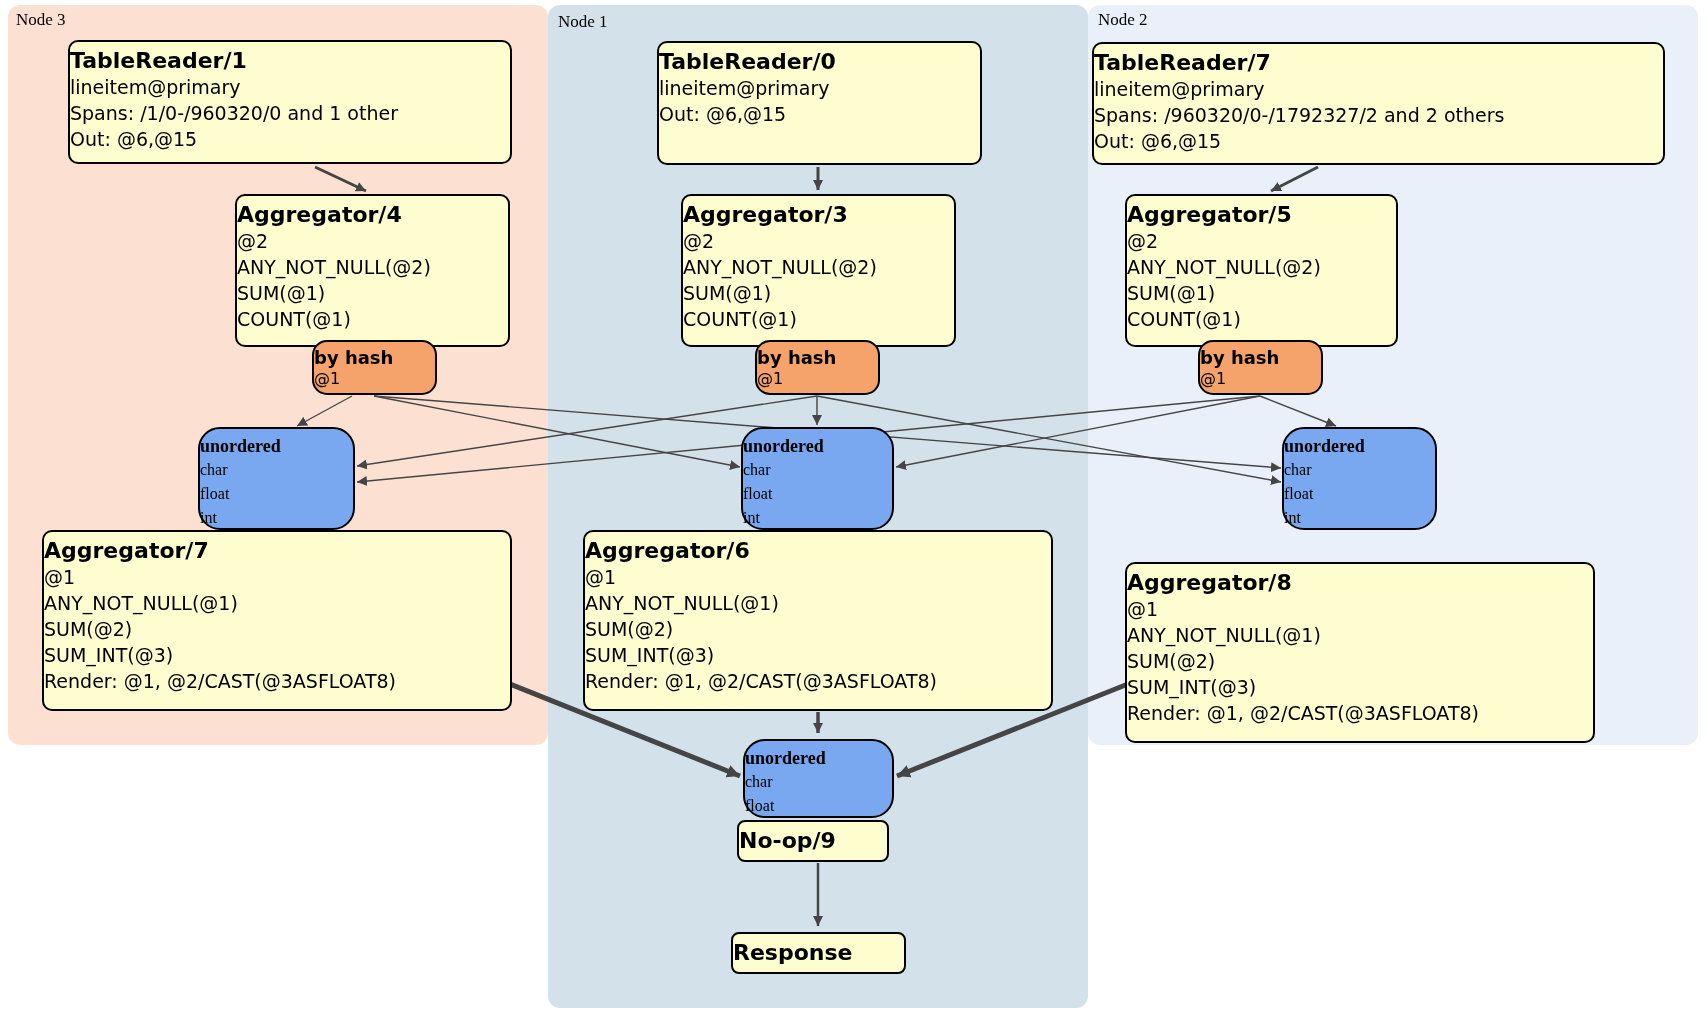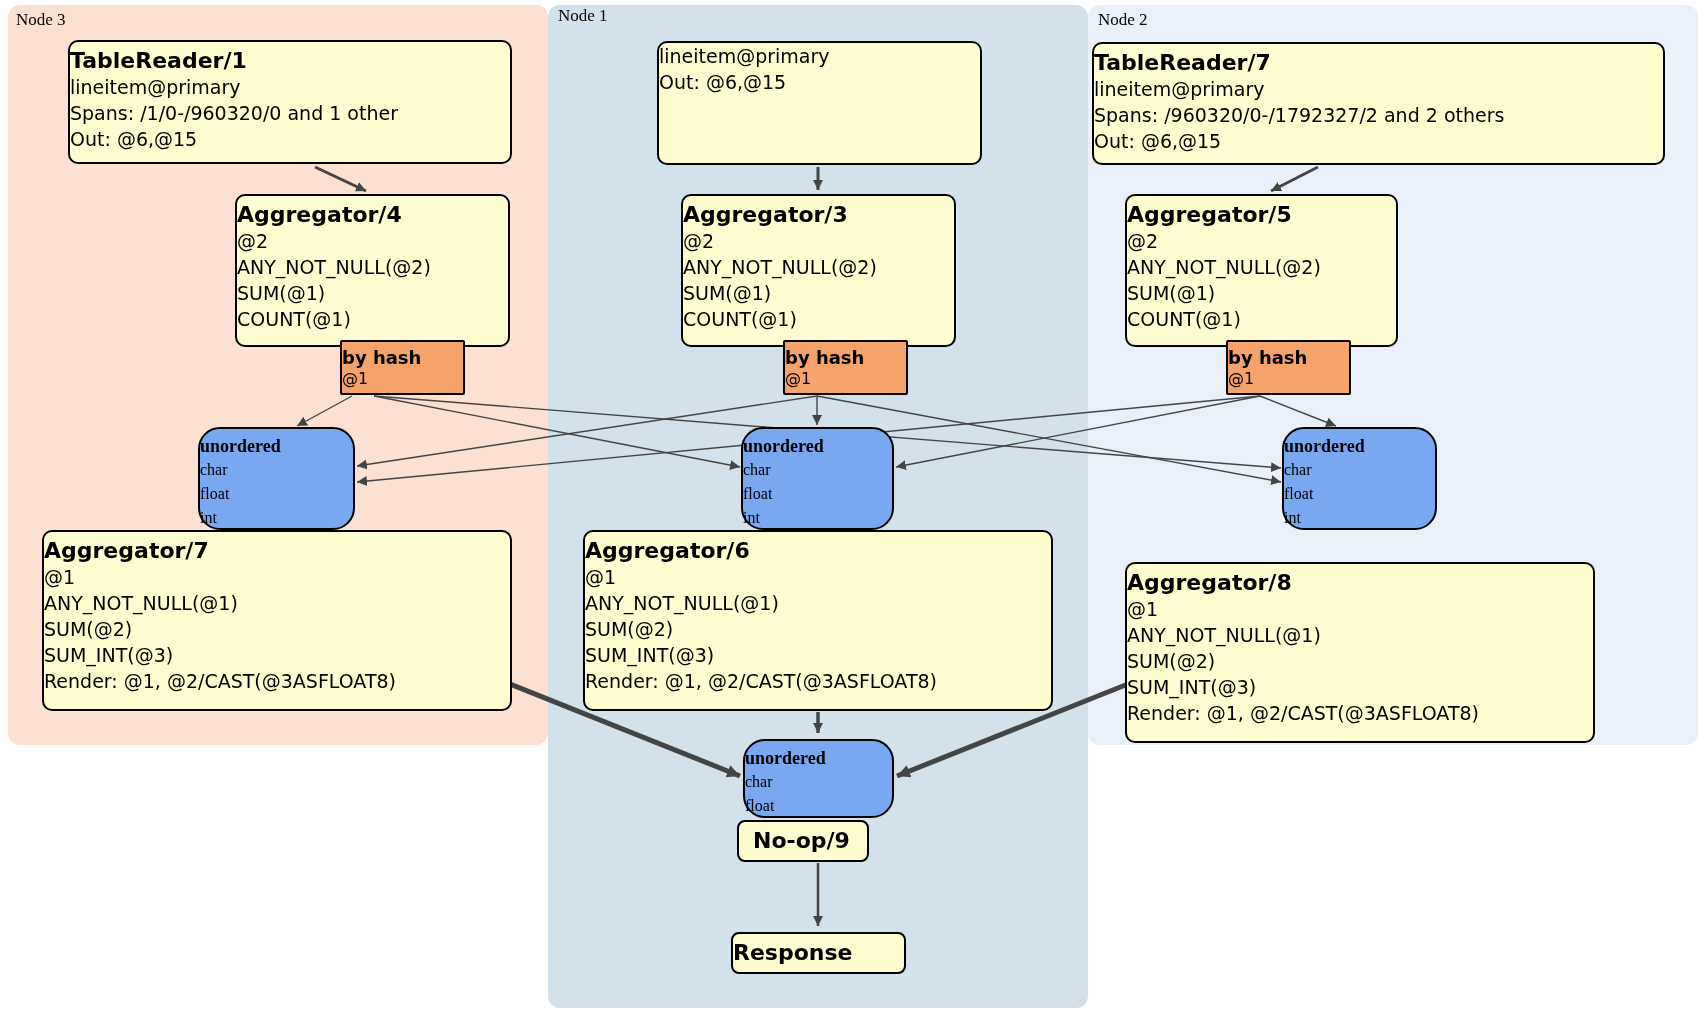--- a/index.html
+++ b/index.html
@@ -6,31 +6,31 @@
   .canvas{
     position:relative;width:1706px;height:1016px;background:#ffffff;
     font-family:"DejaVu Sans","Liberation Sans",sans-serif;color:#000;overflow:hidden;
   }
   .region{position:absolute;border-radius:12px;}
   .region-label{position:absolute;font-size:17px;color:#000;font-family:Liberation Serif, serif;}
   #region-node3{left:8px;top:5px;width:540px;height:740px;background:#fce1d3;}
   #region-node1{left:548px;top:5px;width:540px;height:1003px;background:#d3e1eb;}
   #region-node2{left:1088px;top:5px;width:610px;height:740px;background:#eaf0fa;}
   #label-node3{left:16px;top:10px;}
-  #label-node1{left:558px;top:6px;}
+  #label-node1{left:558px;top:12px;}
   #label-node2{left:1098px;top:10px;}
 
   svg.edges{position:absolute;left:0;top:0;z-index:1;}
 
   .box{position:absolute;z-index:2;box-sizing:border-box;text-align:left;
        border:2px solid #000;background:#fdfdd0;border-radius:10px;}
   .op-title{font-size:22px;font-weight:bold;line-height:26px;padding-top:6px;white-space:nowrap;}
   .op-line{font-size:19px;line-height:26px;white-space:nowrap;}
 
-  .router{background:#f5a36b;border-radius:2px;z-index:3;margin-left:28px;}
+  .router{background:#f5a36b;border-radius:15px;z-index:3;}
   .router .r-title{font-size:18px;font-weight:bold;line-height:23px;padding-top:4px;}
   .router .r-line{font-size:16px;line-height:20px;}
 
   .sync{background:#7aa8f0;border-radius:22px;font-family:Liberation Serif, serif;}
   .sync .s-title{font-size:18px;font-weight:bold;line-height:24px;padding-top:5px;}
   .sync .s-line{font-size:16px;line-height:24px;}
 
   .small-op{background:#fdfdd0;border-radius:8px;}
   .small-op .op-title{padding-top:0;line-height:38px;}
 
@@ -44,21 +44,21 @@
   #router3{left:312px;top:340px;width:125px;height:55px;}
   #router1{left:755px;top:340px;width:125px;height:55px;}
   #router2{left:1198px;top:340px;width:125px;height:55px;}
   #sync3{left:198px;top:427px;width:157px;height:103px;}
   #sync1{left:741px;top:427px;width:153px;height:103px;}
   #sync2{left:1282px;top:427px;width:155px;height:103px;}
   #agg7{left:42px;top:530px;width:470px;height:181px;}
   #agg6{left:583px;top:530px;width:470px;height:181px;}
   #agg8{left:1125px;top:530px;width:470px;height:181px;margin-top:32px;}
   #syncFinal{left:743px;top:739px;width:151px;height:79px;}
-  #noop{left:737px;top:820px;width:132px;height:42px;padding-left:14px;}
+  #noop{left:737px;top:820px;width:152px;height:42px;}
   #response{left:731px;top:932px;width:175px;height:42px;}
 </style>
 </head>
 <body>
 
 <div class="canvas">
 
   <div class="region" id="region-node3"></div>
   <div class="region" id="region-node1"></div>
   <div class="region" id="region-node2"></div>
@@ -123,20 +123,21 @@
   <div class="box" id="agg7">
     <div class="op-title">Aggregator/7</div>
     <div class="op-line">@1</div>
     <div class="op-line">ANY_NOT_NULL(@1)</div>
     <div class="op-line">SUM(@2)</div>
     <div class="op-line">SUM_INT(@3)</div>
     <div class="op-line">Render: @1, @2/CAST(@3ASFLOAT8)</div>
   </div>
 
   <div class="box" id="tr0">
+    <div class="op-title">TableReader/0</div>
     <div class="op-line">lineitem@primary</div>
     <div class="op-line">Out: @6,@15</div>
   </div>
   <div class="box" id="agg3">
     <div class="op-title">Aggregator/3</div>
     <div class="op-line">@2</div>
     <div class="op-line">ANY_NOT_NULL(@2)</div>
     <div class="op-line">SUM(@1)</div>
     <div class="op-line">COUNT(@1)</div>
   </div>

